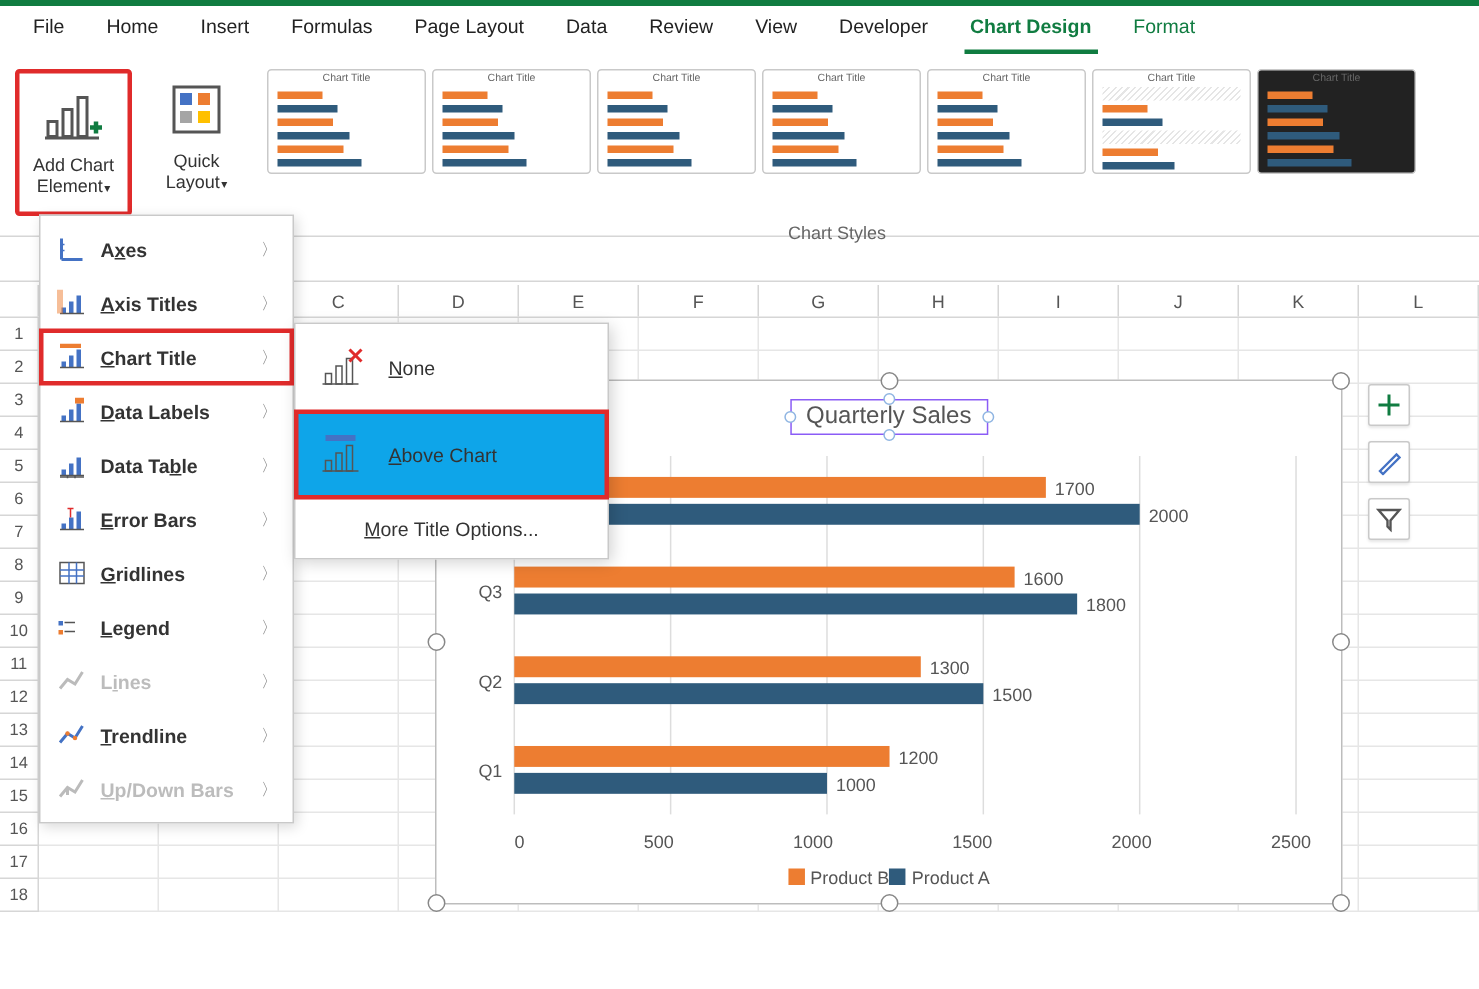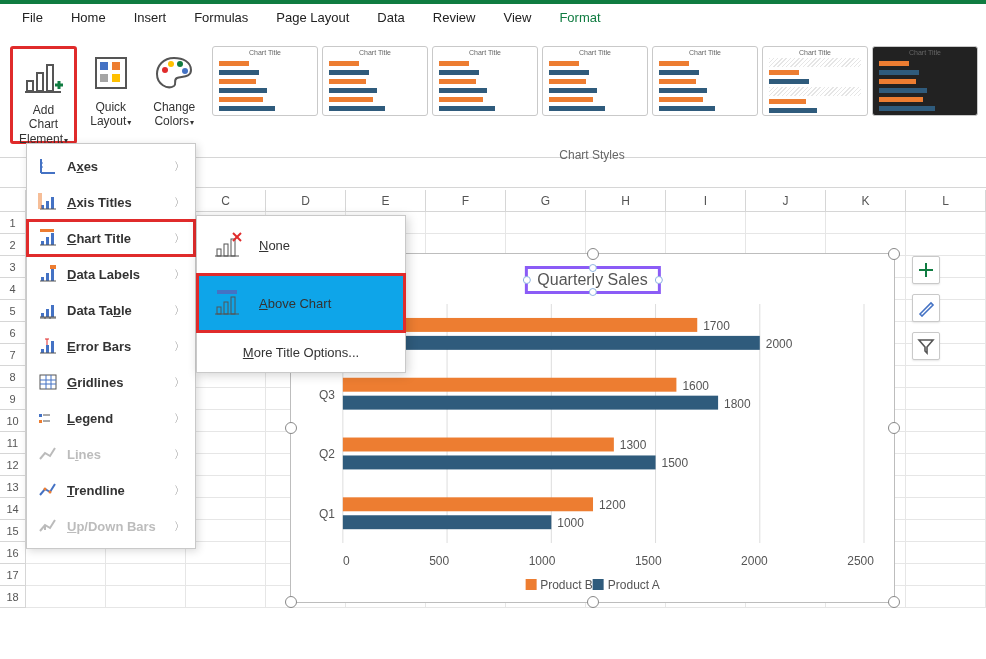--- a/index.html
+++ b/index.html
@@ -44,21 +44,21 @@
   .gridrow { display:flex; height:22px; }
   .rowhdr { width:28px; border-right:1px solid #d6d6d6; border-bottom:1px solid #d6d6d6; display:flex; align-items:center; justify-content:center; font-size:11px; color:#555; }
   .cell { flex:0 0 80px; border-right:1px solid #e6e6e6; border-bottom:1px solid #e6e6e6; }
   .gridarea { position:absolute; left:0; top:190px; right:0; bottom:0; }
   
   .chart { position:absolute; left:290px; top:253px; width:605px; height:350px; border:1px solid #bdbdbd; background:#fff; }
   .handle { width:12px; height:12px; border:1px solid #888; background:#fff; border-radius:50%; position:absolute; }
   .ht{top:-6px;left:50%;margin-left:-6px}.hb{bottom:-6px;left:50%;margin-left:-6px}
   .hl{left:-6px;top:50%;margin-top:-6px}.hr{right:-6px;top:50%;margin-top:-6px}
   .htl{top:-6px;left:-6px}.htr{top:-6px;right:-6px}.hbl{bottom:-6px;left:-6px}.hbr{bottom:-6px;right:-6px}
-  .chart-title { position:absolute; top:12px; left:50%; transform:translateX(-50%); border:3px solid #8b5cf6; padding:2px 10px; font-size:16px; color:#555; }
+  .chart-title { position:absolute; top:12px; left:50%; transform:translateX(-50%); border:1px solid #8b5cf6; padding:2px 10px; font-size:16px; color:#555; }
   .ct-handle{width:8px;height:8px;border:1px solid #8fb5e2;background:#fff;border-radius:50%;position:absolute;}
   .ctt{top:-5px;left:50%;margin-left:-4px}.ctb{bottom:-5px;left:50%;margin-left:-4px}.ctl{left:-5px;top:50%;margin-top:-4px}.ctr{right:-5px;top:50%;margin-top:-4px}
   .plot { position:absolute; left:12px; top:50px; right:20px; bottom:60px; }
   .xaxis { position:absolute; left:40px; right:20px; bottom:34px; display:flex; justify-content:space-between; font-size:12px; color:#555; }
   .legend { position:absolute; bottom:10px; left:50%; transform:translateX(-50%); display:flex; font-size:12px; color:#555; }
   .swatch { display:inline-block; width:11px; height:11px; margin-right:4px; vertical-align:-1px; }
   
   .sidebtn { position:absolute; right:46px; width:28px; height:28px; border:1px solid #c9c9c9; background:#fff; display:flex; align-items:center; justify-content:center; border-radius:2px; box-shadow:0 1px 2px rgba(0,0,0,.1); }
   
   .menu1 { position:absolute; left:26px; top:143px; width:170px; background:#fff; border:1px solid #c9c9c9; box-shadow:2px 2px 8px rgba(0,0,0,.15); padding:4px 0; z-index:50; }
@@ -83,20 +83,22 @@
 
 <div class="tabs" id="tabs">
     <div class="tab">File</div>
     <div class="tab">Home</div>
     <div class="tab">Insert</div>
     <div class="tab">Formulas</div>
     <div class="tab">Page Layout</div>
     <div class="tab">Data</div>
     <div class="tab">Review</div>
     <div class="tab">View</div>
+    <div class="tab">Developer</div>
+    <div class="tab active">Chart Design</div>
     <div class="tab format">Format</div>
   </div>
 
 <div class="ribbon">
   <div class="ribbon-btn big selected">
     <div class="bicon">
       <svg width="42" height="42" viewBox="0 0 42 42">
         <rect x="4" y="26" width="6" height="10" fill="none" stroke="#555" stroke-width="2"></rect>
         <rect x="14" y="18" width="6" height="18" fill="none" stroke="#555" stroke-width="2"></rect>
         <rect x="24" y="10" width="6" height="26" fill="none" stroke="#555" stroke-width="2"></rect>
@@ -116,33 +118,20 @@
         <rect x="10" y="10" width="8" height="8" fill="#4472C4"></rect>
         <rect x="22" y="10" width="8" height="8" fill="#ED7D31"></rect>
         <rect x="10" y="22" width="8" height="8" fill="#A5A5A5"></rect>
         <rect x="22" y="22" width="8" height="8" fill="#FFC000"></rect>
       </svg>
     </div>
     <div class="btn-label"><span style="white-space:pre-line">Quick
 Layout</span><span class="caret">▾</span></div>
   </div>
 
-  <div class="ribbon-btn big">
-    <div class="bicon">
-      <svg width="42" height="42" viewBox="0 0 42 42">
-        <path d="M21 6 C10 6 4 14 4 22 C4 32 14 38 21 34 C24 32 20 28 24 26 C28 24 38 26 38 18 C38 10 30 6 21 6 Z" fill="none" stroke="#555" stroke-width="2"></path>
-        <circle cx="12" cy="18" r="3" fill="#E02B2B"></circle>
-          <circle cx="18" cy="12" r="3" fill="#FFC000"></circle>
-        <circle cx="27" cy="12" r="3" fill="#107C41"></circle>
-          <circle cx="32" cy="19" r="3" fill="#4472C4"></circle>
-      </svg>
-    </div>
-    <div class="btn-label"><span style="white-space:pre-line">Change
-Colors</span><span class="caret">▾</span></div>
-  </div>
 
   <div class="chart-styles-wrap">
     <div class="gallery" id="gallery">
         <div class="thumb">
           <div class="titlebar">Chart Title</div>
           <div class="bars">
             <div class="brow">
               <div class="bseg o" style="width:30px"></div>
             </div>
             <div class="brow">

